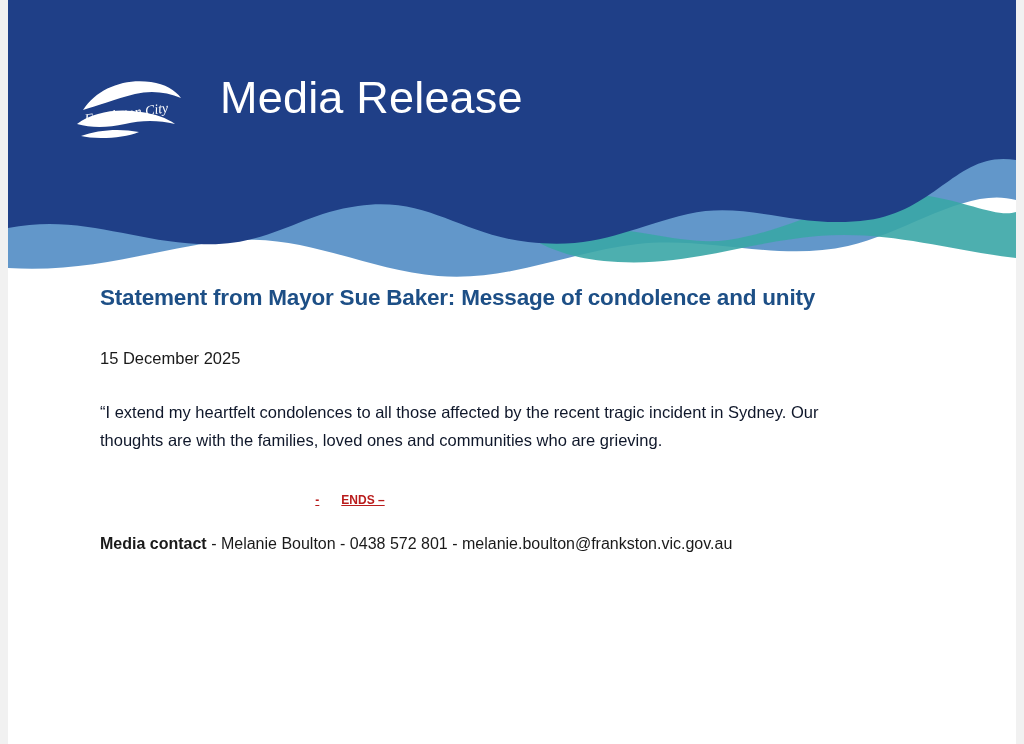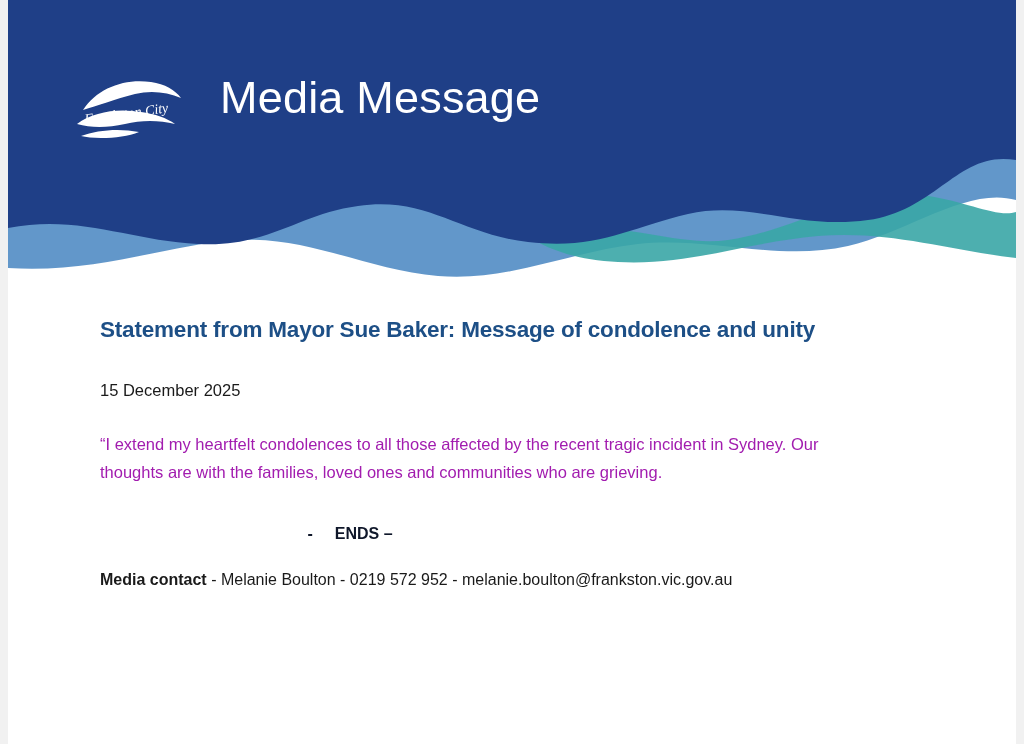--- a/index.html
+++ b/index.html
@@ -66,55 +66,56 @@
     font-weight: 400;
     letter-spacing: 0.2px;
     font-family: "Liberation Sans", sans-serif;
     white-space: nowrap;
   }
 
   
   .content {
     position: absolute;
     left: 100px;
-    top: 316px;
+    top: 284px;
     width: 800px;
   }
   .headline {
     color: #1d4f86;
     font-size: 22.5px;
     font-weight: bold;
     letter-spacing: -0.2px;
     margin: 0 0 38px 0;
     line-height: 1.2;
     font-family: "Liberation Sans", sans-serif;
     white-space: nowrap;
   }
   .date {
     color: #1a1a1a;
     font-size: 16.5px;
     margin: 14px 0 30px 0;
     font-family: "Liberation Sans", sans-serif;
   }
   .para {
-    color: #a21caf;
+    color: #0f172a;
     font-size: 16.5px;
     line-height: 1.72;
     margin: 0 0 26px 0;
     font-family: "Liberation Sans", sans-serif;
     max-width: 780px;
   }
   .ends {
     text-align: center;
-    color: #0f172a;
-    font-size: 16px;
+    color: #b91c1c;
+    font-size: 12px;
     font-weight: bold;
     margin: 38px 0 28px 0;
     padding-right: 300px;
     font-family: "Liberation Sans", sans-serif;
+    text-decoration: underline;
   }
   .ends .dash-left {
     font-weight: bold;
     padding-right: 22px;
   }
   .contact {
     color: #1a1a1a;
     font-size: 16px;
     margin: 0;
     font-family: "Liberation Sans", sans-serif;
@@ -164,34 +165,34 @@
       <svg viewBox="0 0 130 90" width="130" height="90">
         <path d="M20,52 C34,30 62,20 88,24 C102,26 112,32 118,40
                  C104,34 88,32 72,36 C52,41 34,48 20,52 Z" fill="#ffffff"></path>
         <path d="M14,66 C30,54 54,50 78,54 C92,56 104,60 112,66
                  C96,62 78,62 62,66 C44,70 28,70 14,66 Z" fill="#ffffff"></path>
         <path d="M18,78 C34,72 56,70 76,74 C66,78 52,80 38,80 C30,80 23,79 18,78 Z" fill="#ffffff"></path>
         <text x="64" y="60" font-family="'Liberation Serif', serif" font-style="italic" font-size="14" fill="#ffffff" text-anchor="middle" transform="rotate(-8 64 60)">Frankston City</text>
       </svg>
     </div>
 
-    <div class="header-title">Media Message</div>
+    <div class="header-title">Media Release</div>
   </div>
 
   <div class="content">
 
     <h1 class="headline">Statement from Mayor Sue Baker: Message of condolence and unity</h1>
 
     <p class="date">15 December 2025</p>
 
     <p class="para">“I extend my heartfelt condolences to all those affected by the recent tragic incident in Sydney. Our thoughts are with the families, loved ones and communities who are grieving.</p>
 
 
     <div class="ends">
       <span class="dash-left">-</span><span>ENDS –</span>
     </div>
 
     <p class="contact">
-      <b>Media contact</b><span> - Melanie Boulton - 0219 572 952 - melanie.boulton@frankston.vic.gov.au</span>
+      <b>Media contact</b><span> - Melanie Boulton - 0438 572 801 - melanie.boulton@frankston.vic.gov.au</span>
     </p>
 
   </div>
 </div>
 
 </body></html>

